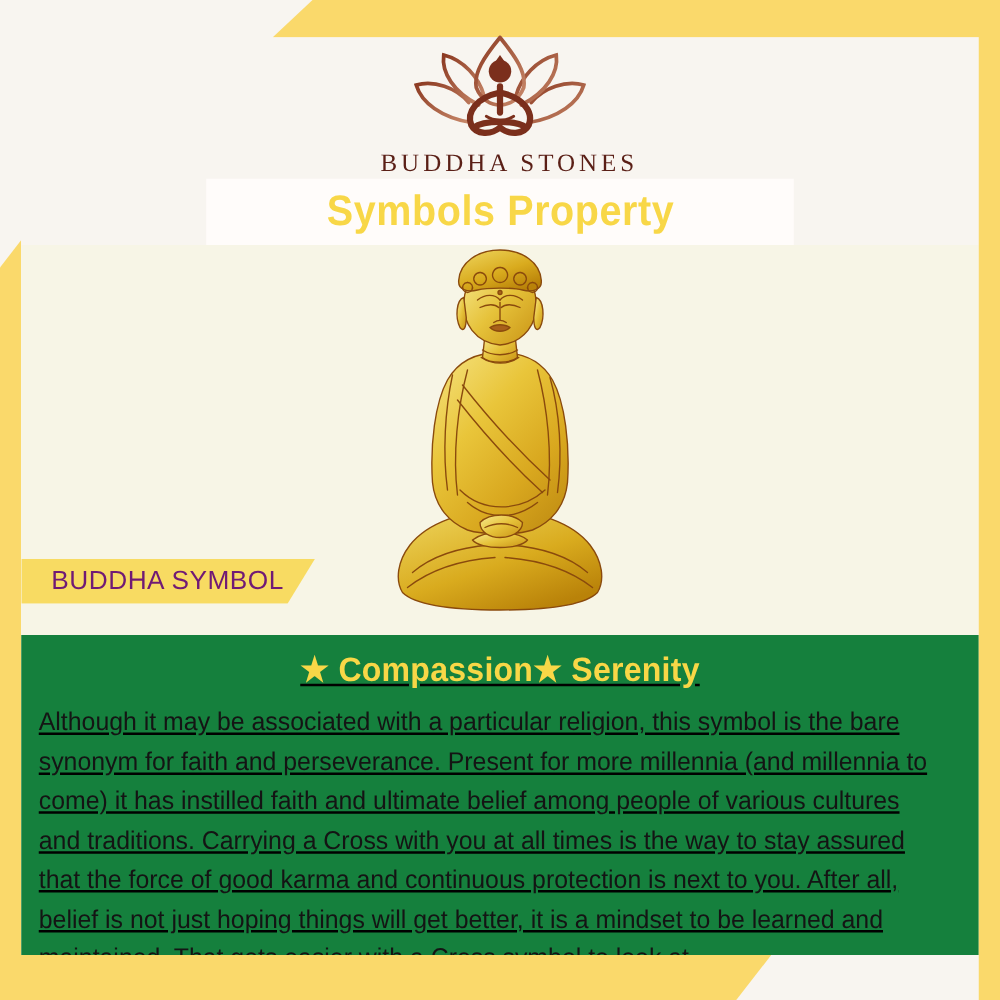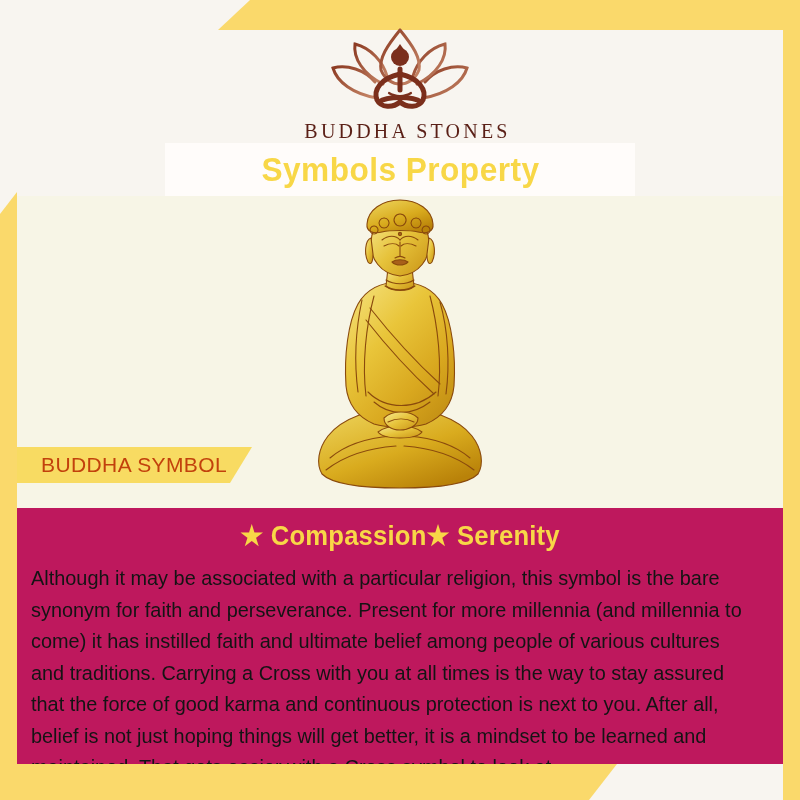--- a/index.html
+++ b/index.html
@@ -115,33 +115,34 @@
     left: 17px; top: 447px;
     height: 36px; width: 235px;
     background: #f8db62;
     clip-path: polygon(0 0, 100% 0, calc(100% - 22px) 100%, 0 100%);
     z-index: 6;
     display: flex;
     align-items: center;
   }
   .symbol-tag-label {
     padding-left: 24px;
-    color: #c2410c;
+    color: #701a75;
     font-size: 21px;
     font-weight: 400;
     letter-spacing: 0.4px;
     white-space: nowrap;
   }
 
   
   .body-panel {
     position: absolute;
     left: 17px; top: 508px; right: 17px; bottom: 36px;
-    background: #be185d;
+    background: #15803d;
     z-index: 3;
+    text-decoration: underline;
   }
 
   .subtitle {
     text-align: center;
     margin-top: 12px;
     font-family: "Liberation Sans Narrow", "Liberation Sans", sans-serif;
     font-weight: 700;
     font-size: 27px;
     color: #f8d747;
     letter-spacing: 0.2px;

